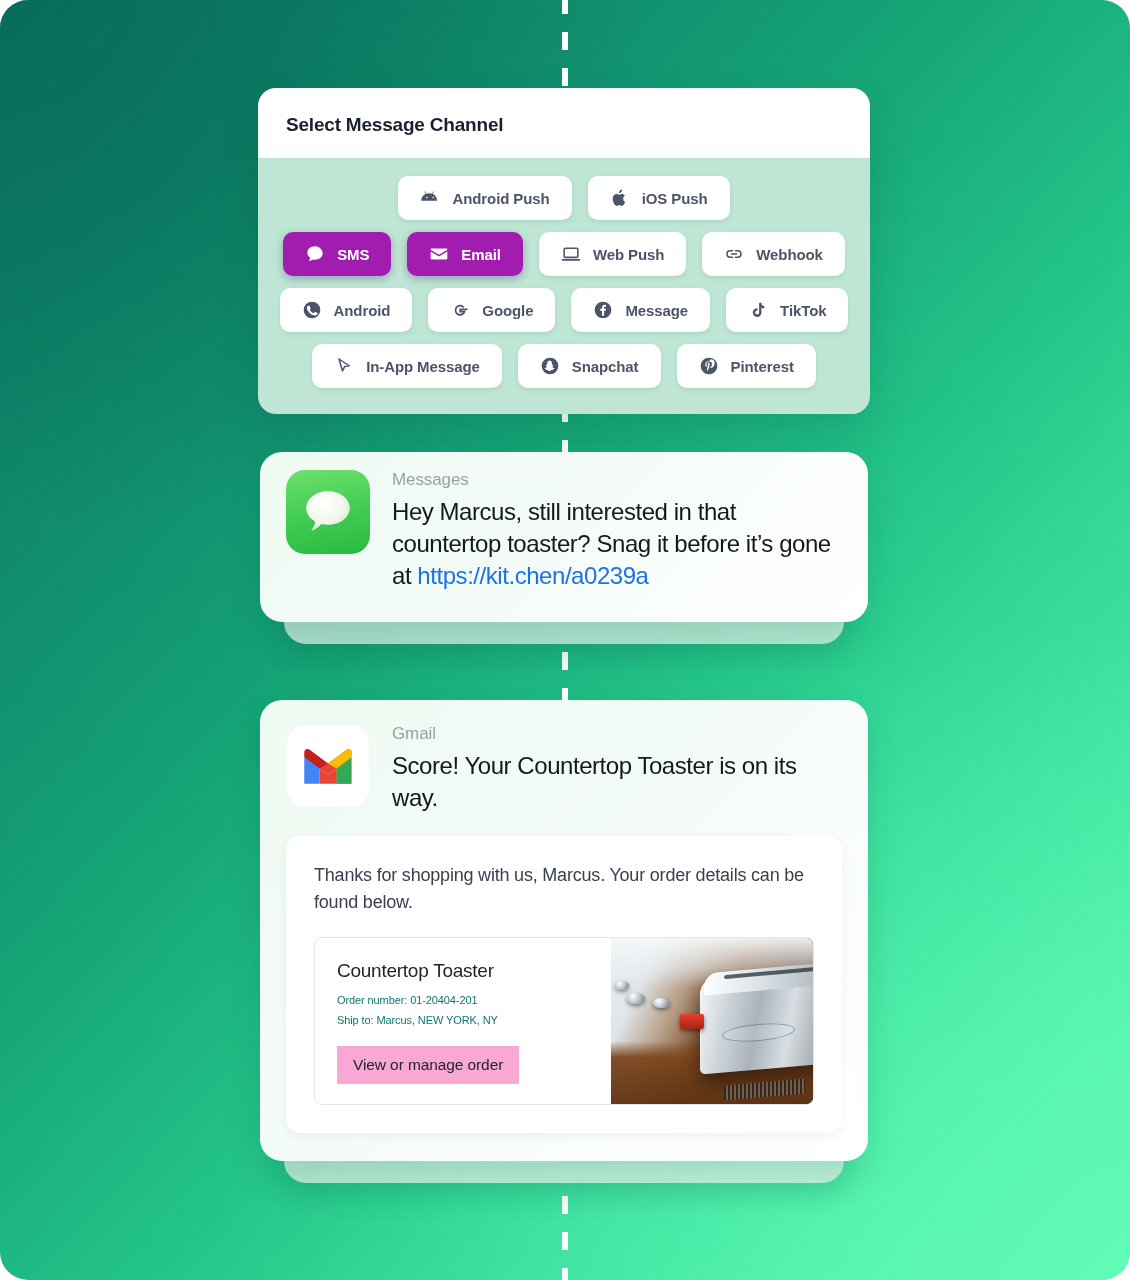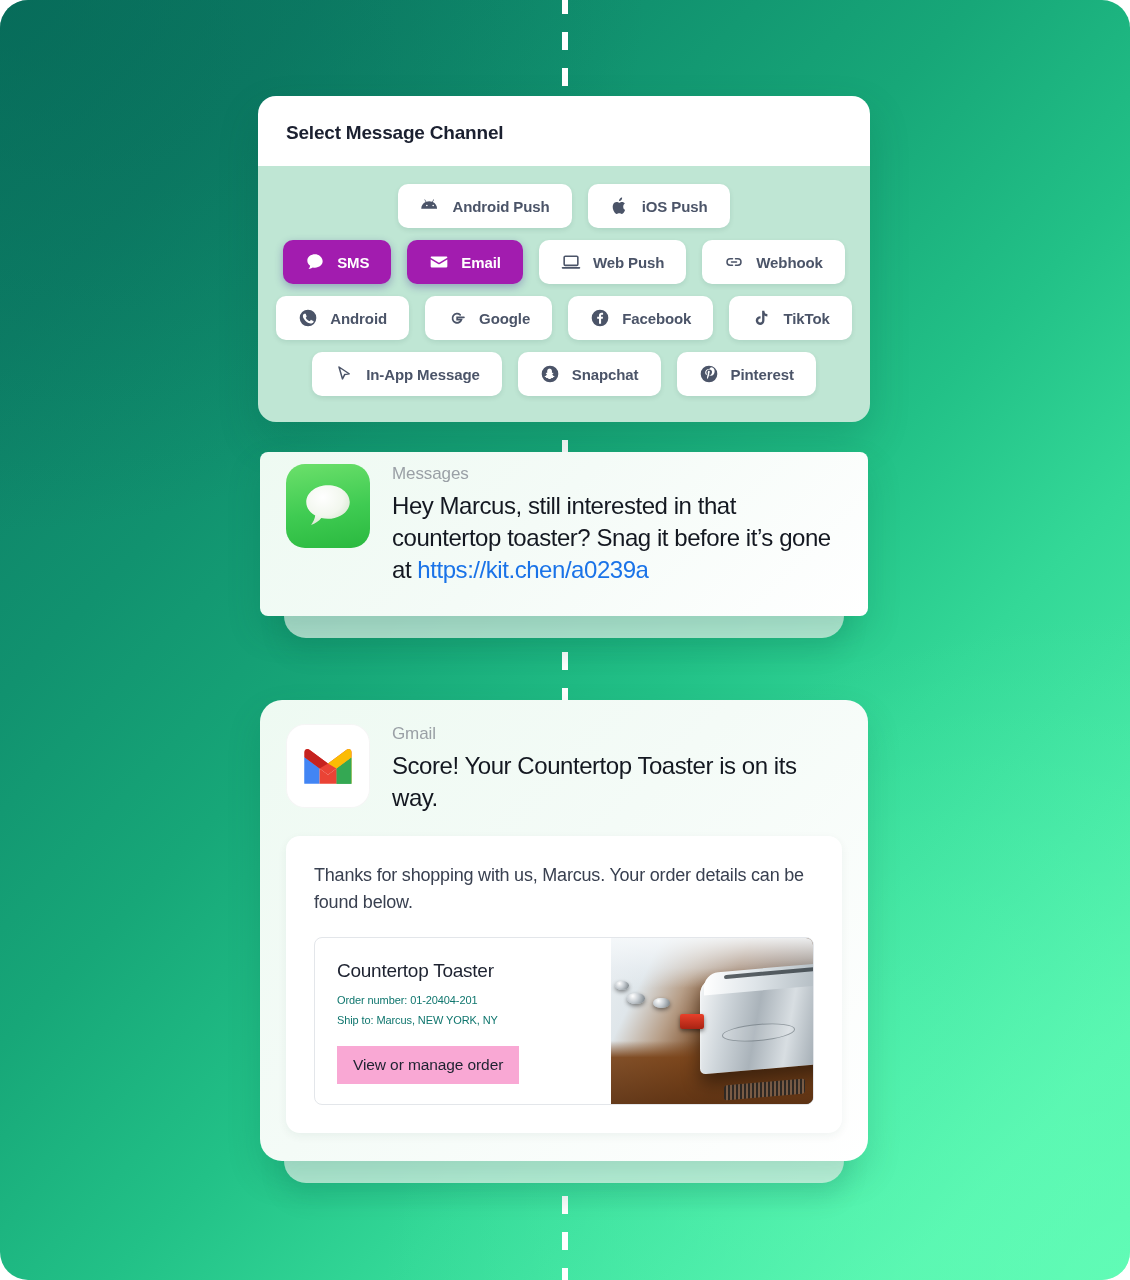--- a/index.html
+++ b/index.html
@@ -61,21 +61,21 @@
     right: 24px;
     bottom: -22px;
     height: 60px;
     background: rgba(233,246,238,0.72);
     border-radius: 22px;
     box-shadow: 0 14px 26px rgba(5,80,62,0.14);
   }
 
   
   #channel-panel {
-    left: 258px; top: 96px; width: 612px;
+    left: 258px; top: 88px; width: 612px;
     border-radius: 18px;
     overflow: hidden;
     box-shadow: 0 18px 40px rgba(4,70,56,0.18);
   }
   #channel-panel .panel-head {
     background: #ffffff;
     padding: 26px 28px 22px 28px;
   }
   #channel-panel .panel-head h1 {
     font-size: 19px;
@@ -123,21 +123,21 @@
   
   .notif {
     position: relative;
     background: linear-gradient(135deg, #eefaf2 0%, #f4fbf7 45%, #ffffff 100%);
     border-radius: 22px;
     box-shadow: 0 16px 34px rgba(5,80,62,0.16);
     z-index: 2;
   }
 
   #messages-card { left: 260px; top: 452px; width: 608px; }
-  #messages-card .notif { padding: 12px 28px 30px 26px; border-radius: 8px; }
+  #messages-card .notif { padding: 18px 28px 30px 26px; }
 
   .notif-row { display: flex; gap: 22px; align-items: flex-start; }
 
   .app-icon { width: 84px; height: 84px; border-radius: 19px; flex: none; overflow: hidden; }
   .app-icon.messages {
     background: linear-gradient(170deg, #6ce06b 0%, #3fcb52 55%, #2ab93f 100%);
     display: flex; align-items: center; justify-content: center;
   }
   .app-icon.gmail {
     background: #ffffff;
@@ -390,21 +390,21 @@
           <span>Google</span>
         </div>
 
         <div class="chip">
           <span class="ic">
             <svg width="20" height="20" viewBox="0 0 24 24">
               <circle cx="12" cy="12" r="10" fill="#4b5468"></circle>
               <path d="M13.3 19v-6h2l.3-2.4h-2.3V9.1c0-.7.2-1.1 1.2-1.1h1.2V5.8c-.2 0-1-.1-1.8-.1-1.8 0-3.1 1.1-3.1 3.2v1.7H8.6V13h2.2v6z" fill="#ffffff"></path>
             </svg>
           </span>
-          <span>Facebook</span>
+          <span>Message</span>
         </div>
 
         <div class="chip">
           <span class="ic">
             <svg width="18" height="20" viewBox="0 0 24 24" fill="#4b5468">
               <path d="M16.6 2.2h-3.1v13.1a2.6 2.6 0 1 1-2.1-2.5v-3.2a5.8 5.8 0 1 0 5.2 5.7V8.6a6.6 6.6 0 0 0 3.9 1.3V6.7a3.6 3.6 0 0 1-3.9-3.4z"></path>
             </svg>
           </span>
           <span>TikTok</span>
         </div>

